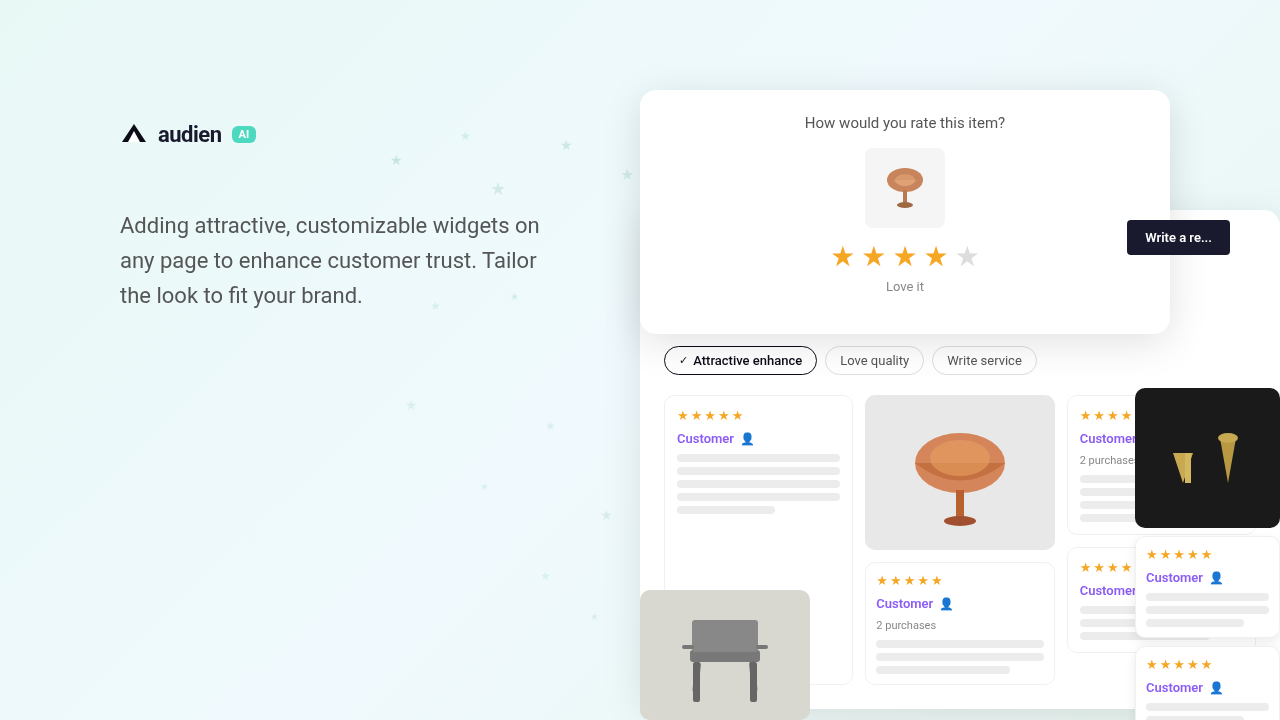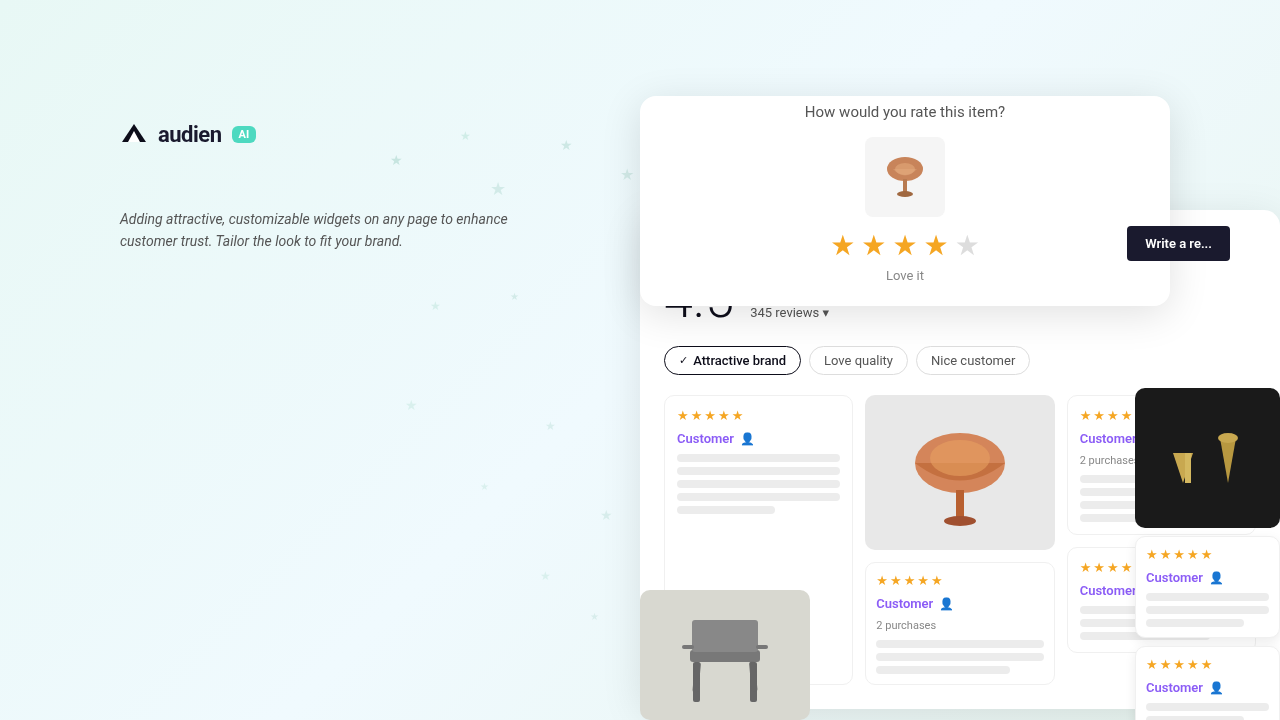--- a/index.html
+++ b/index.html
@@ -50,37 +50,36 @@
 
     .hero-title {
       font-size: 44px;
       font-weight: 800;
       color: #0d0d1a;
       line-height: 1.15;
       margin-bottom: 24px;
     }
 
     .hero-desc {
-      font-size: 14px;
+      font-size: 22px;
       color: #555;
       line-height: 1.6;
       max-width: 420px;
-      font-style: italic;
     }
 
     
     .widget-card {
       position: absolute;
       left: 640px;
-      top: 96px;
+      top: 90px;
       width: 530px;
       background: white;
       border-radius: 16px;
       box-shadow: 0 8px 40px rgba(0,0,0,0.12);
-      padding: 7px;
+      padding: 24px;
       z-index: 10;
     }
 
     .widget-title {
       font-size: 15px;
       color: #555;
       margin-bottom: 16px;
       text-align: center;
     }
 
@@ -375,27 +374,27 @@
       <div class="reviews-count">
         <span>345 reviews</span>
         <span style="cursor:pointer"> ▾</span>
       </div>
     </div>
   </div>
 
   <div class="filter-tags">
     <div class="filter-tag active">
       <span class="checkmark">✓</span>
-      <span>Attractive brand</span>
+      <span>Attractive enhance</span>
     </div>
     <div class="filter-tag">
       <span>Love quality</span>
     </div>
     <div class="filter-tag">
-      <span>Nice customer</span>
+      <span>Write service</span>
     </div>
   </div>
 
   <div class="review-grid">
 
     <div class="review-card">
       <div class="review-card-stars">
         <span class="rc-star filled">★</span>
         <span class="rc-star filled">★</span>
         <span class="rc-star filled">★</span>

